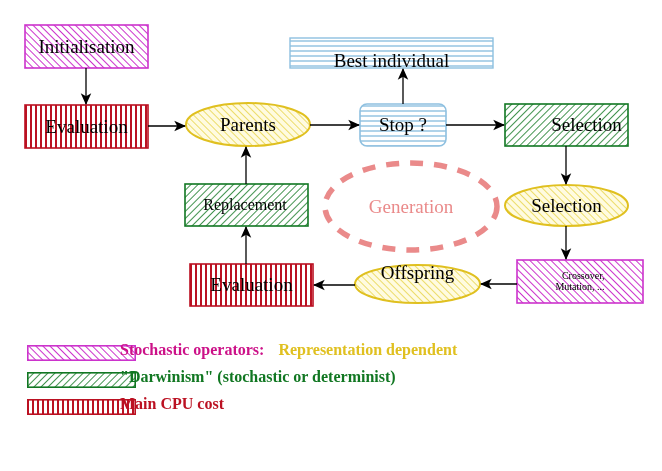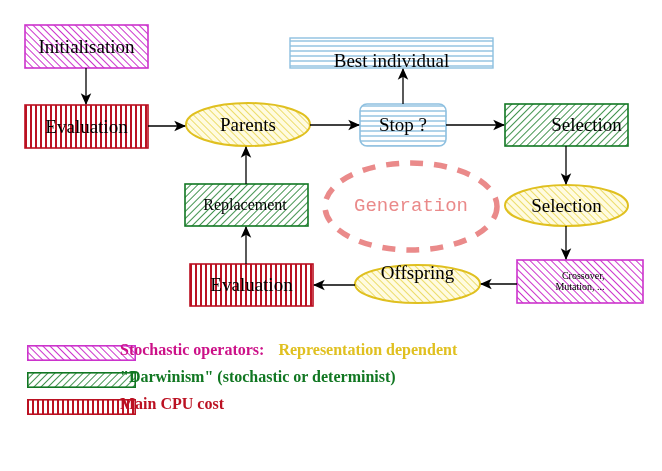--- a/index.html
+++ b/index.html
@@ -117,21 +117,21 @@
   <div class="node-label lbl-lg" style="left:186px;top:103px;width:124px;height:43px;">Parents</div>
 
   <div class="node-label lbl-lg" style="left:290px;top:38px;width:203px;height:45px;">Best individual</div>
 
   <div class="node-label lbl-lg" style="left:360px;top:104px;width:86px;height:42px;">Stop ?</div>
 
   <div class="node-label lbl-lg" style="left:505px;top:104px;width:123px;height:42px;padding-left:20px;">Selection</div>
 
   <div class="node-label lbl-lg" style="left:505px;top:185px;width:123px;height:41px;">Selection</div>
 
-  <div class="node-label lbl-gen" style="left:325px;top:163px;width:172px;height:87px;font-family:Liberation Mono, monospace;">Generation</div>
+  <div class="node-label lbl-gen" style="left:325px;top:163px;width:172px;height:87px;">Generation</div>
 
   <div class="node-label lbl-md" style="left:185px;top:184px;width:120px;height:42px;">Replacement</div>
 
   <div class="node-label lbl-lg" style="left:190px;top:264px;width:123px;height:42px;">Evaluation</div>
 
   <div class="node-label lbl-lg" style="left:355px;top:254px;width:125px;height:38px;">Offspring</div>
 
   <div class="node-label lbl-sm" style="left:517px;top:260px;width:126px;height:43px;white-space:pre;">Crossover,
 Mutation, ...</div>
 

